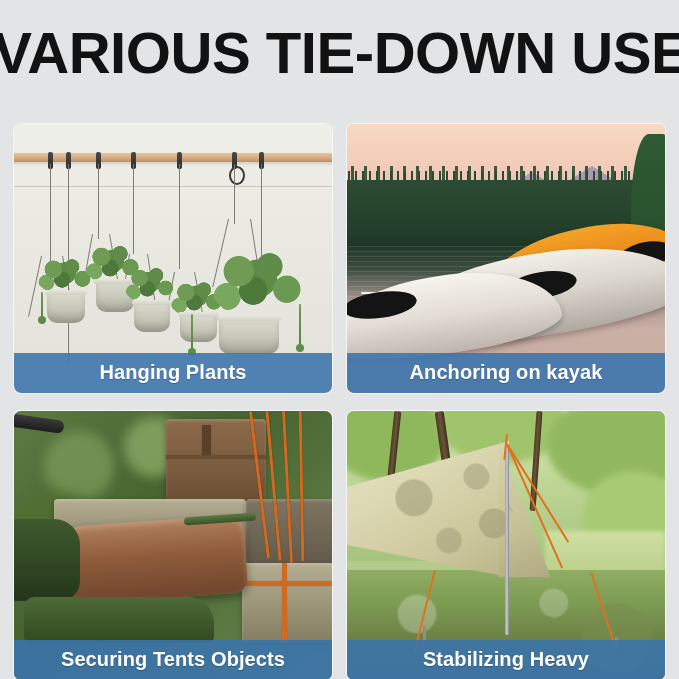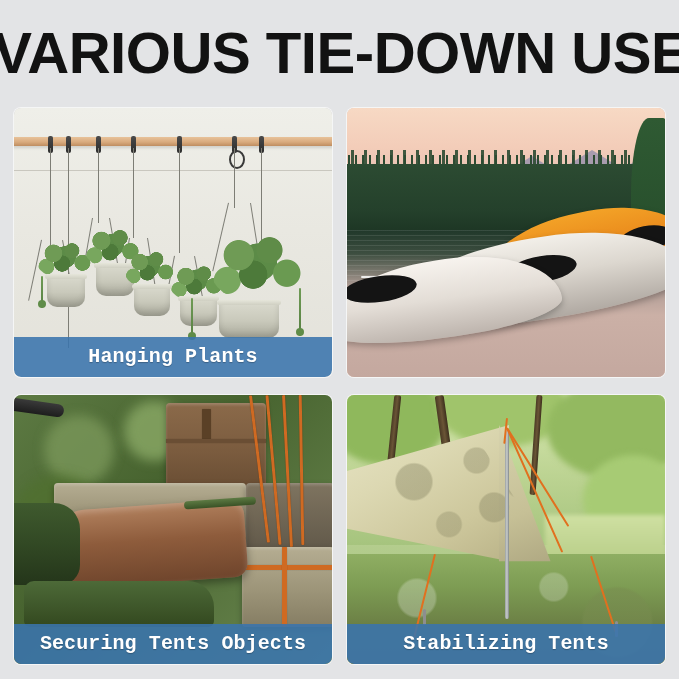--- a/index.html
+++ b/index.html
@@ -37,29 +37,28 @@
     letter-spacing: -0.5px;
     transform: scaleX(1.02);
     transform-origin: center center;
     white-space: nowrap;
   }
 
   
   #grid {
     position: absolute;
     left: 14px;
-    top: 108px;
+    top: 124px;
     width: 651px;
     height: 556px;
     display: grid;
     grid-template-columns: 318px 318px;
     grid-template-rows: 269px 269px;
     column-gap: 15px;
     row-gap: 18px;
-    font-family: Liberation Mono, monospace;
   }
   .card {
     position: relative;
     border-radius: 7px;
     overflow: hidden;
     background: #cfcfcf;
     box-shadow: 0 0 0 1px rgba(255,255,255,0.65);
   }
   .photo {
     position: absolute;
@@ -404,20 +403,21 @@
                     background:linear-gradient(180deg,#f2efe9 0%,#dcd7cf 45%,#b0a9a2 100%);
                     transform:rotate(-9deg);"></div>
         <div class="cock" style="left:160px;top:148px;width:70px;height:26px;transform:rotate(-9deg);"></div>
         <div class="cock" style="left:88px;top:158px;width:58px;height:24px;transform:rotate(-9deg);"></div>
 
         <div class="kayak" style="left:-26px;top:152px;width:240px;height:78px;
                     background:linear-gradient(180deg,#f7f3ee 0%,#e3ddd6 50%,#bdb4ad 100%);
                     transform:rotate(-8deg);"></div>
         <div class="cock" style="left:-4px;top:168px;width:74px;height:26px;transform:rotate(-8deg);"></div>
       </div>
+      <div class="caption">Anchoring on kayak</div>
     </div>
 
     <div class="card">
       <div class="photo p3">
         <div class="bokeh" style="left:30px;top:20px;width:70px;height:70px;background:#7d9a5c;"></div>
         <div class="bokeh" style="left:110px;top:6px;width:60px;height:60px;background:#8fae6a;"></div>
         <div class="bokeh" style="left:0px;top:80px;width:90px;height:80px;background:#50702f;"></div>
         <div class="bokeh" style="left:180px;top:30px;width:70px;height:60px;background:#6f8e4e;"></div>
         <div class="road"></div>
 
@@ -474,17 +474,17 @@
 
         <div class="guy" style="left:160px;top:32px;width:116px;transform:rotate(58deg);"></div>
         <div class="guy" style="left:160px;top:32px;width:136px;transform:rotate(66deg);"></div>
         <div class="guy" style="left:88px;top:158px;width:86px;transform:rotate(104deg);"></div>
         <div class="guy" style="left:244px;top:160px;width:80px;transform:rotate(72deg);"></div>
         <div class="guy" style="left:160px;top:22px;width:26px;transform:rotate(96deg);"></div>
 
         <div class="pole" style="left:76px;top:214px;height:16px;width:3px;background:#8e8e8e;"></div>
         <div class="pole" style="left:268px;top:226px;height:16px;width:3px;background:#8e8e8e;"></div>
       </div>
-      <div class="caption">Stabilizing Tents</div>
+      <div class="caption">Stabilizing Heavy</div>
     </div>
 
   </div>
 </div>
 
 </body></html>

